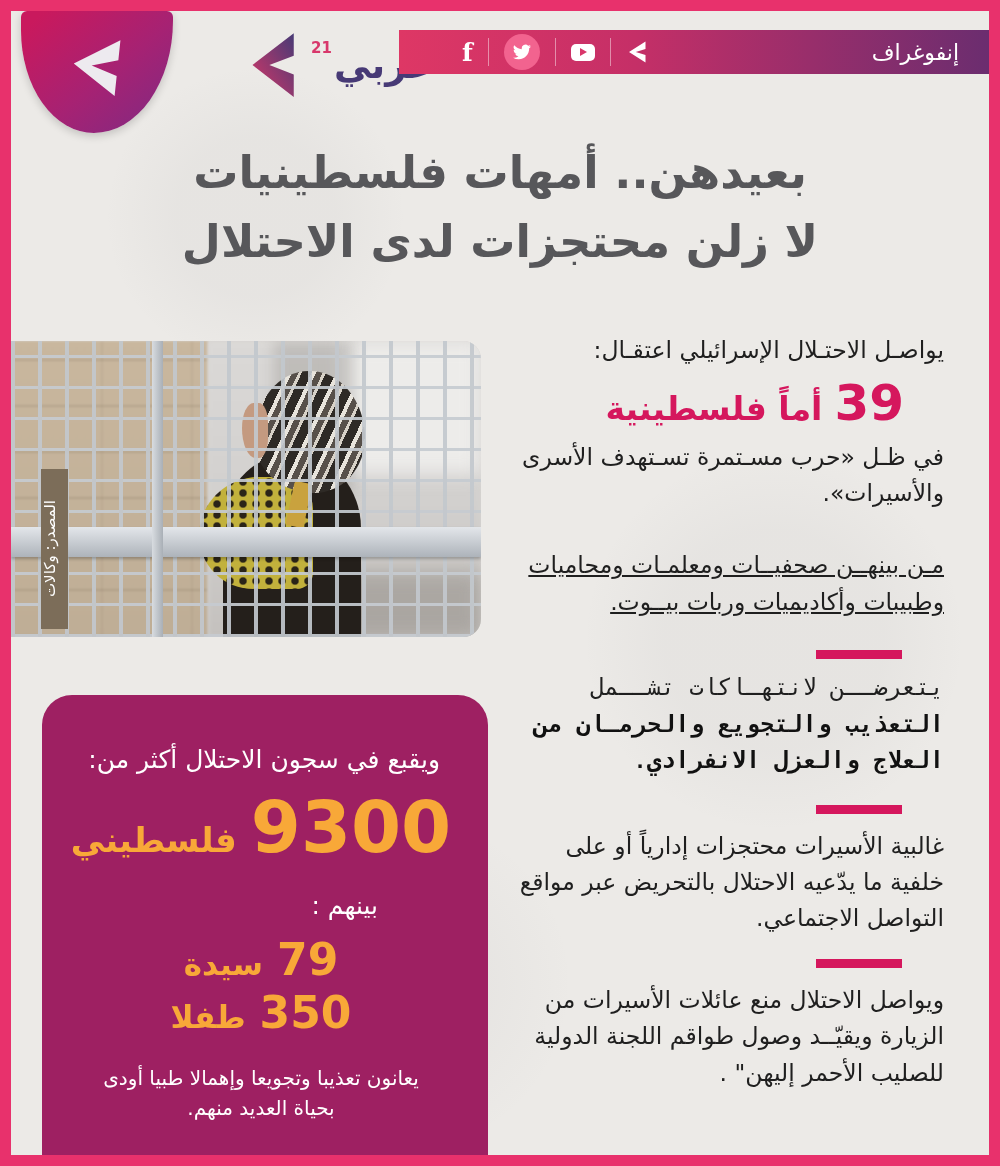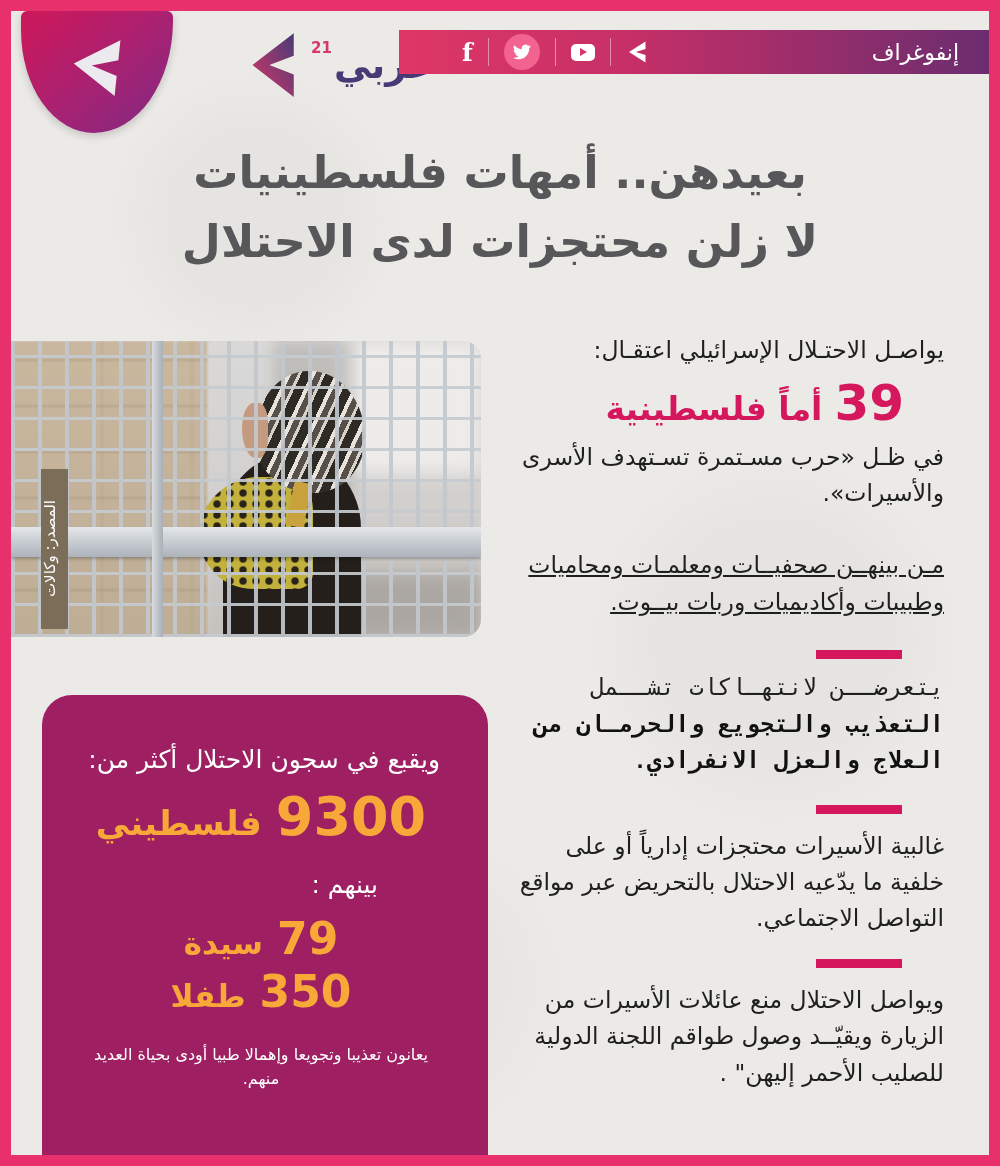--- a/index.html
+++ b/index.html
@@ -113,29 +113,29 @@
   .p-detention { margin-top:14px; }
   .p-visits { margin-top:14px; }
 
   
   .stat-box { position:absolute; left:31px; top:684px; bottom:0; width:446px;
     background:#9E2062; border-radius:30px 30px 0 0;
     direction:rtl; text-align:right; color:#fff; padding:50px 48px 0 40px; }
   .box-lead { font-size:25px; }
   .box-total { display:flex; direction:rtl; align-items:baseline; gap:14px;
     justify-content:center; color:#F8A838; font-weight:bold; margin-top:12px; }
-  .box-total .num { font-size:54px; line-height:1.15; }
+  .box-total .num { font-size:72px; line-height:1.15; }
   .box-total .lbl { font-size:34px; }
   .box-among { font-size:25px; margin:22px 62px 0 0; }
   .box-row { display:flex; direction:rtl; align-items:baseline; gap:14px;
     justify-content:center; color:#F8A838; font-weight:bold; }
   .box-row.r1 { margin-top:14px; }
   .box-row .num { font-size:44px; line-height:1.2; }
   .box-row .lbl { font-size:31px; }
-  .box-note { font-size:16px; line-height:1.5; text-align:center; margin-top:24px; }
+  .box-note { font-size:20px; line-height:1.5; text-align:center; margin-top:24px; }
 </style>
 </head>
 <body>
 
 <div class="page">
 
   <div class="badge">
     <svg viewBox="0 0 32 32">
       <path d="M26 2 L26 12 L13 16 L26 20 L26 30 L4 16 Z" fill="#EDEAEF"></path>
     </svg>

